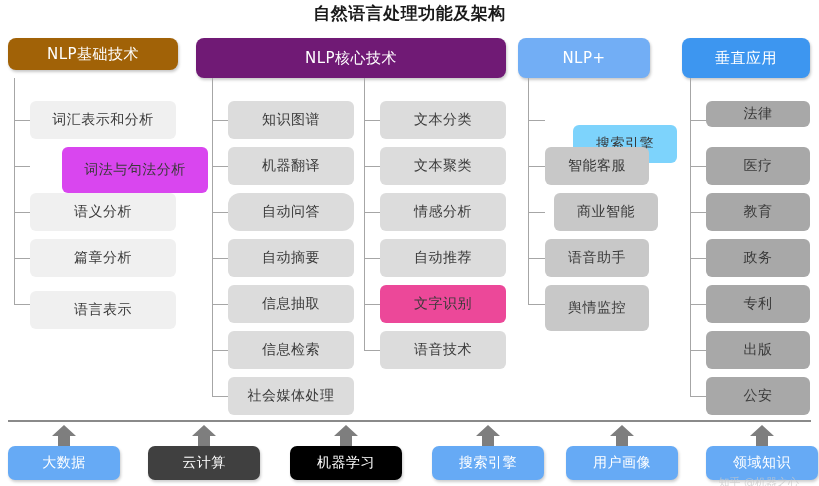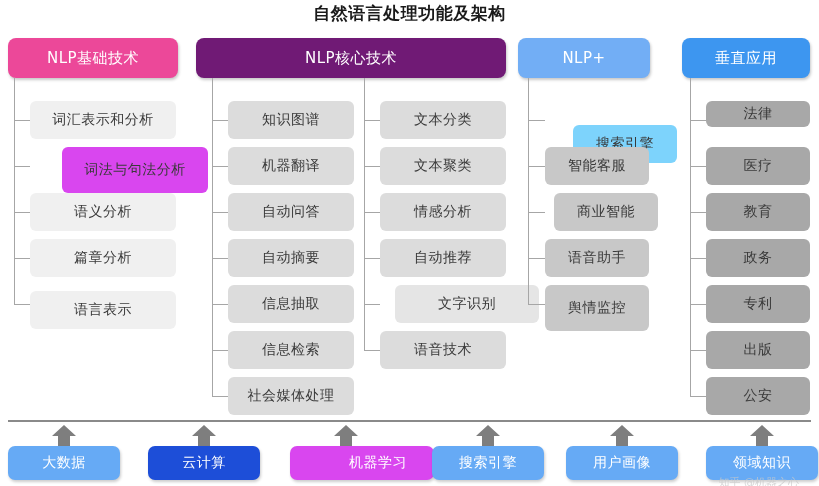--- a/index.html
+++ b/index.html
@@ -110,59 +110,59 @@
     color: #c9c9c9;
     white-space: nowrap;
     opacity: 0.75;
   }
 </style>
 </head>
 <body>
 
 <div id="diagram">
   <div class="title">自然语言处理功能及架构</div>
-<div class="header-box" style="left: 8px; top: 38px; width: 170px; height: 40px; background: #ec4899;">NLP基础技术</div>
+<div class="header-box" style="left: 8px; top: 38px; width: 170px; height: 32px; background: #a16207;">NLP基础技术</div>
     <div class="vline" style="left: 14px; top: 78px; height: 226px; background: rgb(166, 166, 166);"></div>
     <div class="hline" style="left: 14px; top: 120px; width: 16px; background: rgb(166, 166, 166);"></div>
     <div class="leaf-box" style="left: 30px; top: 101px; width: 146px; height: 38px; background: rgb(240, 240, 240);">词汇表示和分析</div>
     <div class="hline" style="left: 14px; top: 166px; width: 16px; background: rgb(166, 166, 166);"></div>
     <div class="leaf-box" style="left: 30px; top: 147px; width: 146px; height: 46px; background: #d946ef; margin-left: 32px;">词法与句法分析</div>
     <div class="hline" style="left: 14px; top: 212px; width: 16px; background: rgb(166, 166, 166);"></div>
     <div class="leaf-box" style="left: 30px; top: 193px; width: 146px; height: 38px; background: rgb(240, 240, 240);">语义分析</div>
     <div class="hline" style="left: 14px; top: 258px; width: 16px; background: rgb(166, 166, 166);"></div>
     <div class="leaf-box" style="left: 30px; top: 239px; width: 146px; height: 38px; background: rgb(240, 240, 240);">篇章分析</div>
     <div class="hline" style="left: 14px; top: 304px; width: 16px; background: rgb(166, 166, 166);"></div>
     <div class="leaf-box" style="left: 30px; top: 291px; width: 146px; height: 38px; background: rgb(240, 240, 240);">语言表示</div>
     <div class="header-box" style="left: 196px; top: 38px; width: 310px; height: 40px; background: #701a75;">NLP核心技术</div>
     <div class="vline" style="left: 212px; top: 78px; height: 318px; background: rgb(166, 166, 166);"></div>
     <div class="hline" style="left: 212px; top: 120px; width: 16px; background: rgb(166, 166, 166);"></div>
     <div class="leaf-box" style="left: 228px; top: 101px; width: 126px; height: 38px; background: rgb(220, 220, 220);">知识图谱</div>
     <div class="hline" style="left: 212px; top: 166px; width: 16px; background: rgb(166, 166, 166);"></div>
     <div class="leaf-box" style="left: 228px; top: 147px; width: 126px; height: 38px; background: rgb(220, 220, 220);">机器翻译</div>
     <div class="hline" style="left: 212px; top: 212px; width: 16px; background: rgb(166, 166, 166);"></div>
-    <div class="leaf-box" style="left: 228px; top: 193px; width: 126px; height: 38px; background: rgb(220, 220, 220);">自动问答</div>
+    <div class="leaf-box" style="left: 228px; top: 193px; width: 126px; height: 38px; background: rgb(220, 220, 220); border-radius: 12px;">自动问答</div>
     <div class="hline" style="left: 212px; top: 258px; width: 16px; background: rgb(166, 166, 166);"></div>
     <div class="leaf-box" style="left: 228px; top: 239px; width: 126px; height: 38px; background: rgb(220, 220, 220);">自动摘要</div>
     <div class="hline" style="left: 212px; top: 304px; width: 16px; background: rgb(166, 166, 166);"></div>
     <div class="leaf-box" style="left: 228px; top: 285px; width: 126px; height: 38px; background: rgb(220, 220, 220);">信息抽取</div>
     <div class="hline" style="left: 212px; top: 350px; width: 16px; background: rgb(166, 166, 166);"></div>
     <div class="leaf-box" style="left: 228px; top: 331px; width: 126px; height: 38px; background: rgb(220, 220, 220);">信息检索</div>
     <div class="hline" style="left: 212px; top: 396px; width: 16px; background: rgb(166, 166, 166);"></div>
     <div class="leaf-box" style="left: 228px; top: 377px; width: 126px; height: 38px; background: rgb(220, 220, 220);">社会媒体处理</div>
     <div class="vline" style="left: 364px; top: 78px; height: 272px; background: rgb(166, 166, 166);"></div>
     <div class="hline" style="left: 364px; top: 120px; width: 16px; background: rgb(166, 166, 166);"></div>
     <div class="leaf-box" style="left: 380px; top: 101px; width: 126px; height: 38px; background: rgb(220, 220, 220);">文本分类</div>
     <div class="hline" style="left: 364px; top: 166px; width: 16px; background: rgb(166, 166, 166);"></div>
     <div class="leaf-box" style="left: 380px; top: 147px; width: 126px; height: 38px; background: rgb(220, 220, 220);">文本聚类</div>
     <div class="hline" style="left: 364px; top: 212px; width: 16px; background: rgb(166, 166, 166);"></div>
     <div class="leaf-box" style="left: 380px; top: 193px; width: 126px; height: 38px; background: rgb(220, 220, 220);">情感分析</div>
     <div class="hline" style="left: 364px; top: 258px; width: 16px; background: rgb(166, 166, 166);"></div>
     <div class="leaf-box" style="left: 380px; top: 239px; width: 126px; height: 38px; background: rgb(220, 220, 220);">自动推荐</div>
     <div class="hline" style="left: 364px; top: 304px; width: 16px; background: rgb(166, 166, 166);"></div>
-    <div class="leaf-box" style="left: 380px; top: 285px; width: 144px; height: 38px; background: #e5e5e5; margin-left: 15px;">文字识别</div>
+    <div class="leaf-box" style="left: 380px; top: 285px; width: 126px; height: 38px; background: #ec4899;">文字识别</div>
     <div class="hline" style="left: 364px; top: 350px; width: 16px; background: rgb(166, 166, 166);"></div>
     <div class="leaf-box" style="left: 380px; top: 331px; width: 126px; height: 38px; background: rgb(220, 220, 220);">语音技术</div>
     <div class="header-box" style="left: 518px; top: 38px; width: 132px; height: 40px; background: rgb(114, 174, 245);">NLP+</div>
     <div class="vline" style="left: 528px; top: 78px; height: 226px; background: rgb(166, 166, 166);"></div>
     <div class="hline" style="left: 528px; top: 120px; width: 17px; background: rgb(166, 166, 166);"></div>
     <div class="leaf-box" style="left: 573px; top: 101px; width: 104px; height: 38px; background: #7dd3fc; margin-top: 24px;">搜索引擎</div>
     <div class="hline" style="left: 528px; top: 166px; width: 17px; background: rgb(166, 166, 166);"></div>
     <div class="leaf-box" style="left: 545px; top: 147px; width: 104px; height: 38px; background: rgb(200, 200, 200);">智能客服</div>
     <div class="hline" style="left: 528px; top: 212px; width: 17px; background: rgb(166, 166, 166);"></div>
     <div class="leaf-box" style="left: 545px; top: 193px; width: 104px; height: 38px; background: rgb(200, 200, 200); margin-left: 9px;">商业智能</div>
@@ -187,25 +187,25 @@
     <div class="hline" style="left: 690px; top: 396px; width: 16px; background: rgb(166, 166, 166);"></div>
     <div class="leaf-box" style="left: 706px; top: 377px; width: 104px; height: 38px; background: rgb(168, 168, 168);">公安</div>
     <div class="divider" style="background: rgb(138, 138, 138);"></div>
     <div class="arrow-up" style="left: 51px; top: 424px;"><svg width="26" height="24" viewBox="0 0 26 24">
         <polygon points="13,1 25,12 19,12 19,23 7,23 7,12 1,12" fill="#7e7e7e"></polygon>
       </svg></div>
     <div class="base-box" style="left: 8px; top: 446px; width: 112px; height: 34px; background: rgb(102, 170, 245);">大数据</div>
     <div class="arrow-up" style="left: 191px; top: 424px;"><svg width="26" height="24" viewBox="0 0 26 24">
         <polygon points="13,1 25,12 19,12 19,23 7,23 7,12 1,12" fill="#7e7e7e"></polygon>
       </svg></div>
-    <div class="base-box" style="left: 148px; top: 446px; width: 112px; height: 34px; background: #1d4ed8;">云计算</div>
+    <div class="base-box" style="left: 148px; top: 446px; width: 112px; height: 34px; background: #404040;">云计算</div>
     <div class="arrow-up" style="left: 333px; top: 424px;"><svg width="26" height="24" viewBox="0 0 26 24">
         <polygon points="13,1 25,12 19,12 19,23 7,23 7,12 1,12" fill="#7e7e7e"></polygon>
       </svg></div>
-    <div class="base-box" style="left: 290px; top: 446px; width: 112px; height: 34px; background: #d946ef; padding-left: 32px;">机器学习</div>
+    <div class="base-box" style="left: 290px; top: 446px; width: 112px; height: 34px; background: #000000;">机器学习</div>
     <div class="arrow-up" style="left: 475px; top: 424px;"><svg width="26" height="24" viewBox="0 0 26 24">
         <polygon points="13,1 25,12 19,12 19,23 7,23 7,12 1,12" fill="#7e7e7e"></polygon>
       </svg></div>
     <div class="base-box" style="left: 432px; top: 446px; width: 112px; height: 34px; background: rgb(102, 170, 245);">搜索引擎</div>
     <div class="arrow-up" style="left: 609px; top: 424px;"><svg width="26" height="24" viewBox="0 0 26 24">
         <polygon points="13,1 25,12 19,12 19,23 7,23 7,12 1,12" fill="#7e7e7e"></polygon>
       </svg></div>
     <div class="base-box" style="left: 566px; top: 446px; width: 112px; height: 34px; background: rgb(102, 170, 245);">用户画像</div>
     <div class="arrow-up" style="left: 749px; top: 424px;"><svg width="26" height="24" viewBox="0 0 26 24">
         <polygon points="13,1 25,12 19,12 19,23 7,23 7,12 1,12" fill="#7e7e7e"></polygon>

